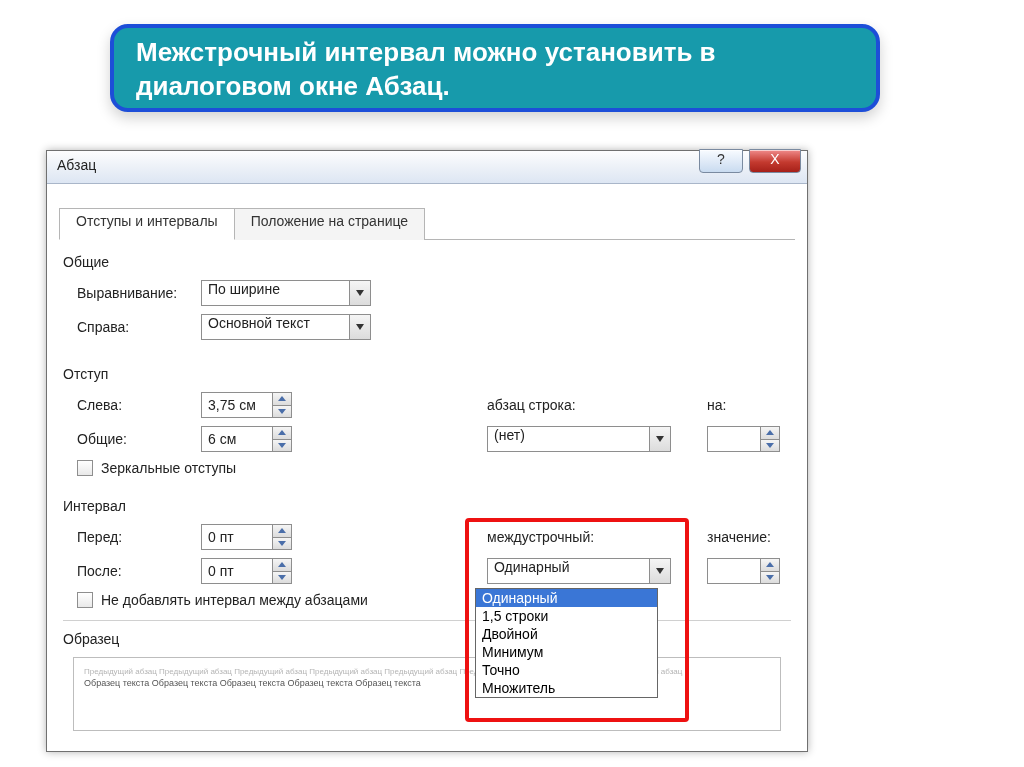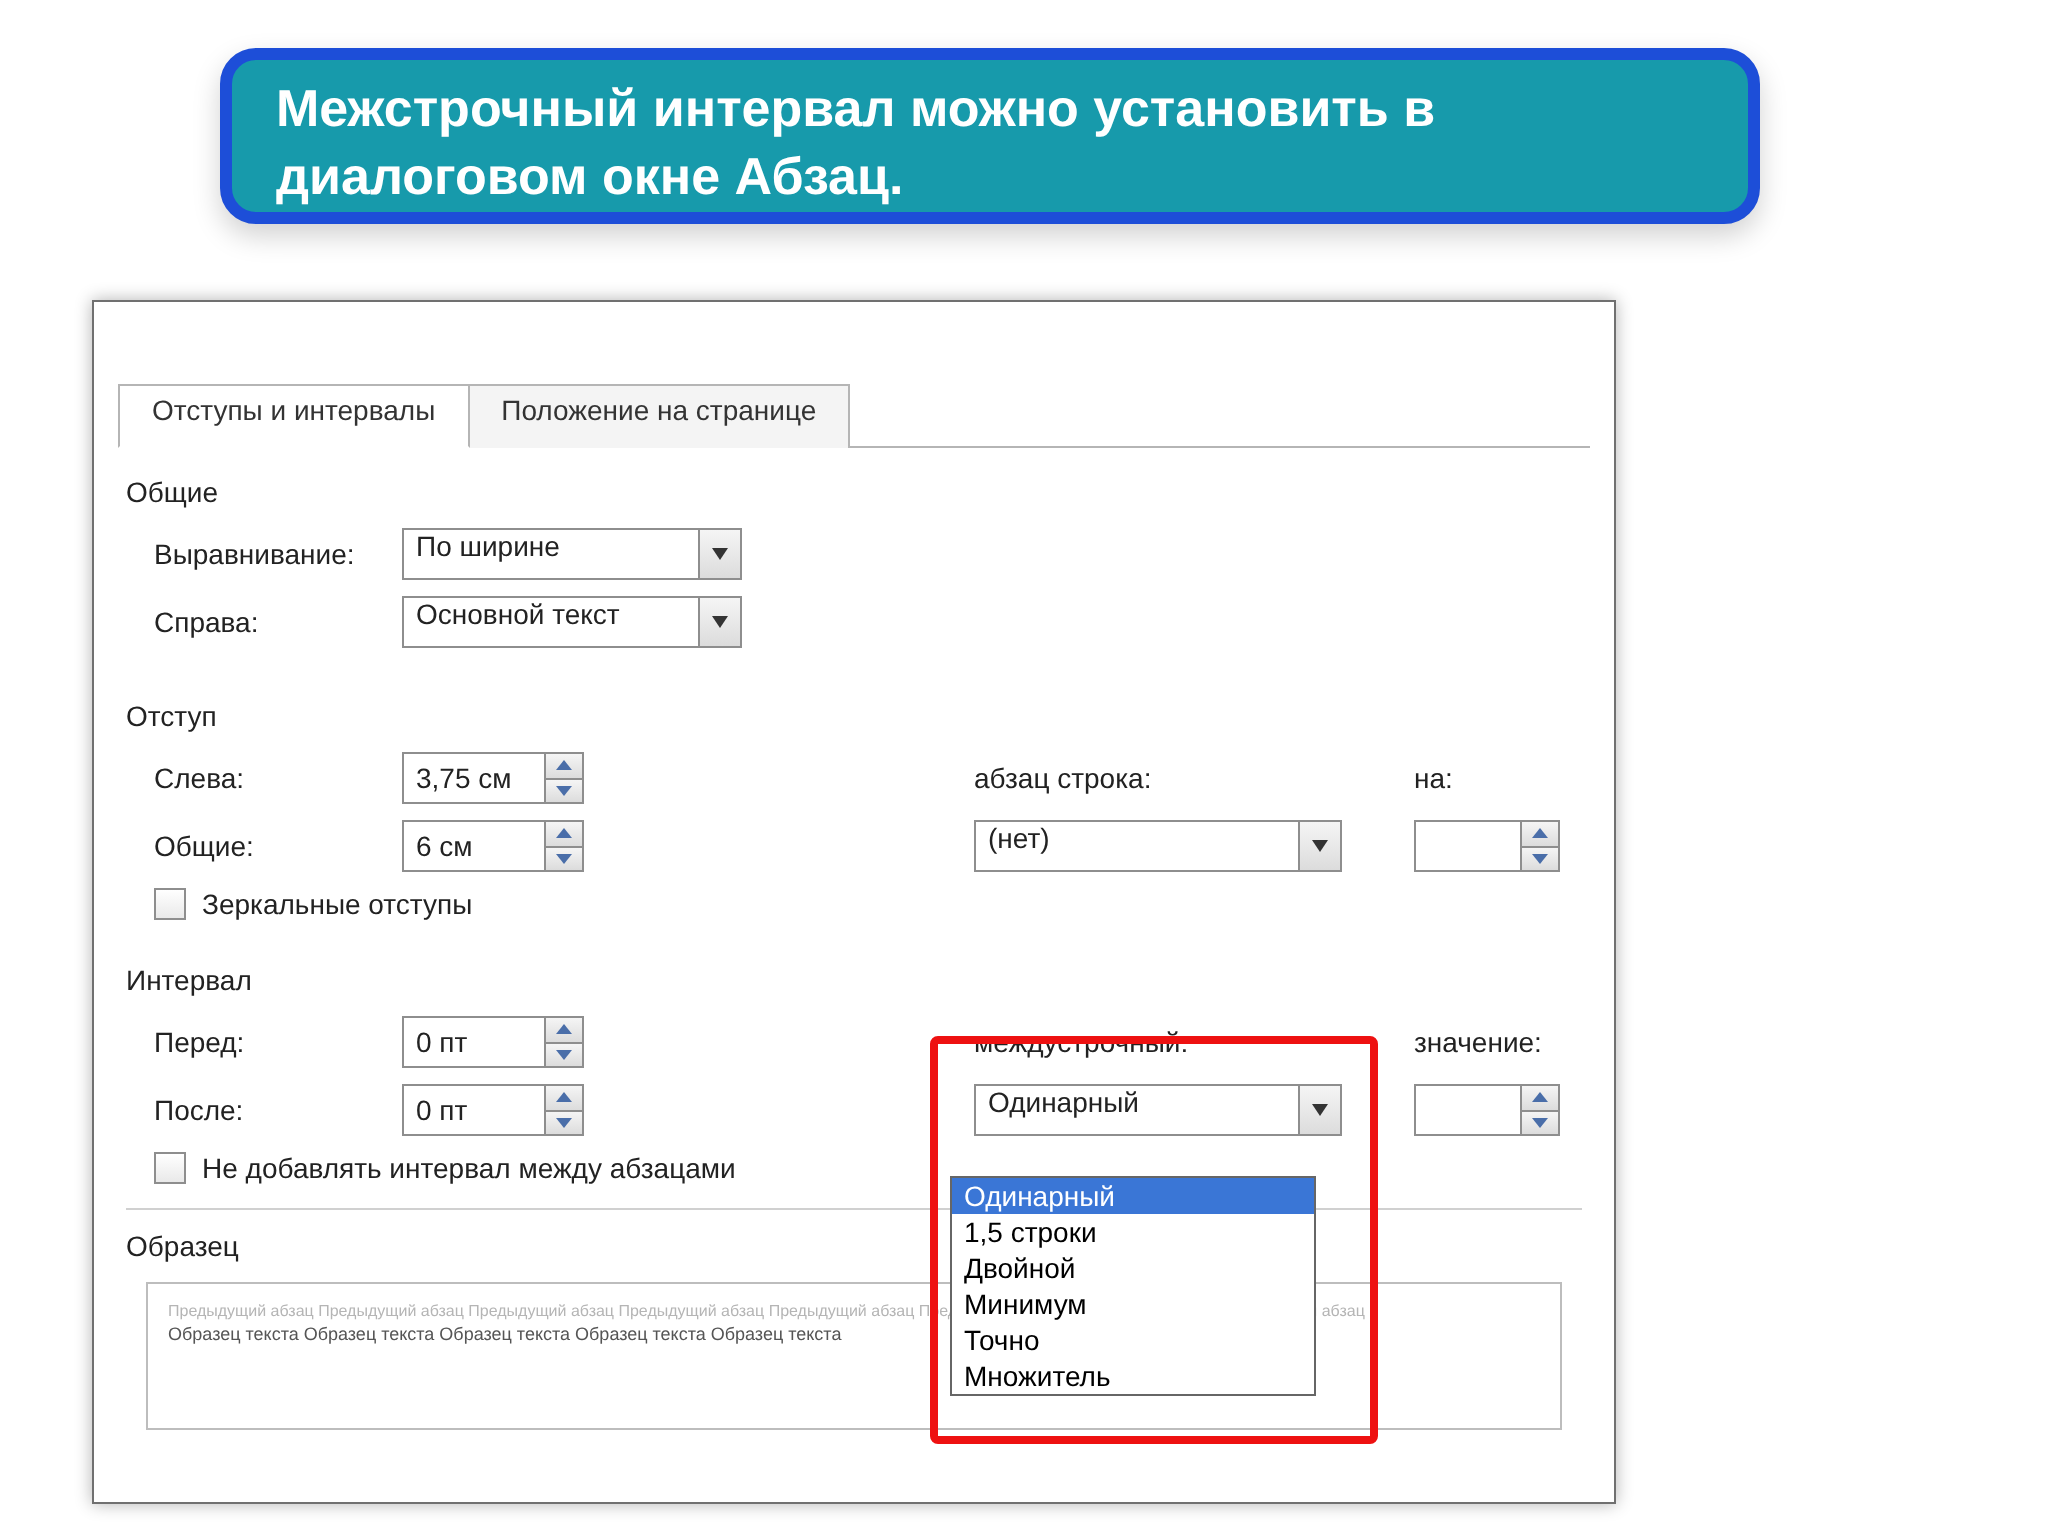--- a/index.html
+++ b/index.html
@@ -1,25 +1,25 @@
 <!DOCTYPE html>
 <html><head>
 <meta charset="utf-8">
 <style>
   html,body{margin:0;padding:0;width:1024px;height:767px;background:#fff;font-family:"Segoe UI",Arial,sans-serif;overflow:hidden}
-  .banner{position:absolute;left:110px;top:24px;width:770px;height:88px;background:#179aab;border:6px solid #1d4ed8;border-radius:18px;box-shadow:0 6px 14px rgba(0,0,0,.18);padding:8px 22px;box-sizing:border-box}
+  .banner{position:absolute;left:110px;top:24px;width:770px;height:88px;background:#179aab;border:4px solid #1d4ed8;border-radius:18px;box-shadow:0 6px 14px rgba(0,0,0,.18);padding:8px 22px;box-sizing:border-box}
   .banner-text{color:#fff;font-size:26px;font-weight:bold;line-height:1.3}
   .dlg{position:absolute;left:46px;top:150px;width:760px;height:600px;background:#fff;border:1px solid #707070;box-shadow:0 0 8px rgba(0,0,0,.3)}
   .titlebar{height:32px;background:linear-gradient(#fdfdfe,#eef2f8 45%,#dde6f3);border-bottom:1px solid #a9b6c9;position:relative}
   .titlebar .t{position:absolute;left:10px;top:6px;font-size:14px;color:#222}
   .title-btns{position:absolute;right:6px;top:-2px;display:flex;gap:6px}
   .winbtn{width:42px;height:22px;border:1px solid #7a8aa0;border-radius:0 0 4px 4px;font-size:14px;text-align:center;line-height:18px;color:#333;box-shadow:inset 0 1px 0 rgba(255,255,255,.6)}
   .helpbtn{background:linear-gradient(#f8fbff,#c9dbf0)}
   .closebtn{background:linear-gradient(#f08b8b,#c43a2f 55%,#a62019);color:#fff;width:50px}
-  .body{position:absolute;left:0;top:32px;right:0;bottom:0;padding:8px 12px 0 12px}
+  .body{position:absolute;left:0;top:32px;right:0;bottom:0;padding:24px 12px 0 12px}
   .tabs{display:flex;border-bottom:1px solid #b5b5b5;height:32px}
   .tab{border:1px solid #b5b5b5;border-bottom:none;padding:4px 16px;font-size:14px;background:#f4f4f4;color:#333;position:relative;top:1px;margin-right:-1px}
   .tab.active{background:#fff;border-bottom:1px solid #fff;z-index:2}
   .sect{margin-top:14px}
   .sect-title{font-size:14px;color:#222;margin-bottom:10px;padding-left:4px}
   .row{display:flex;align-items:center;margin-bottom:8px;padding-left:18px;font-size:14px;color:#222}
   .lbl{width:124px}
   .combo{display:inline-flex;align-items:flex-start;height:24px;border:1px solid #8e8e8e;background:#fff;position:relative}
   .combo .txt{flex:1;padding:0 6px;font-size:14px;white-space:nowrap;overflow:hidden}
   .combo .arr{width:20px;height:100%;border-left:1px solid #8e8e8e;background:linear-gradient(#f5f5f5,#dcdcdc);display:flex;align-items:center;justify-content:center}
@@ -45,20 +45,27 @@
   .divider{border-top:1px solid #d0d0d0;margin:12px 4px 0 4px}
 </style>
 </head>
 <body>
 
 <div class="banner">
   <div class="banner-text">Межстрочный интервал можно установить в диалоговом окне Абзац.</div>
 </div>
 
 <div class="dlg">
+  <div class="titlebar">
+    <div class="t">Абзац</div>
+    <div class="title-btns">
+      <div class="winbtn helpbtn">?</div>
+      <div class="winbtn closebtn">X</div>
+    </div>
+  </div>
   <div class="body">
 
     <div class="tabs">
       <div class="tab active">Отступы и интервалы</div>
       <div class="tab">Положение на странице</div>
     </div>
 
     <div class="sect">
       <div class="sect-title">Общие</div>
       <div class="row">

